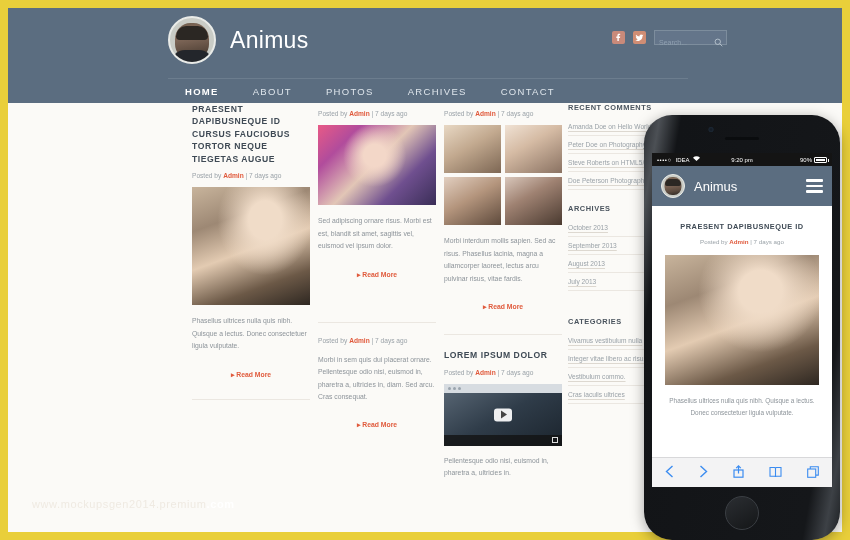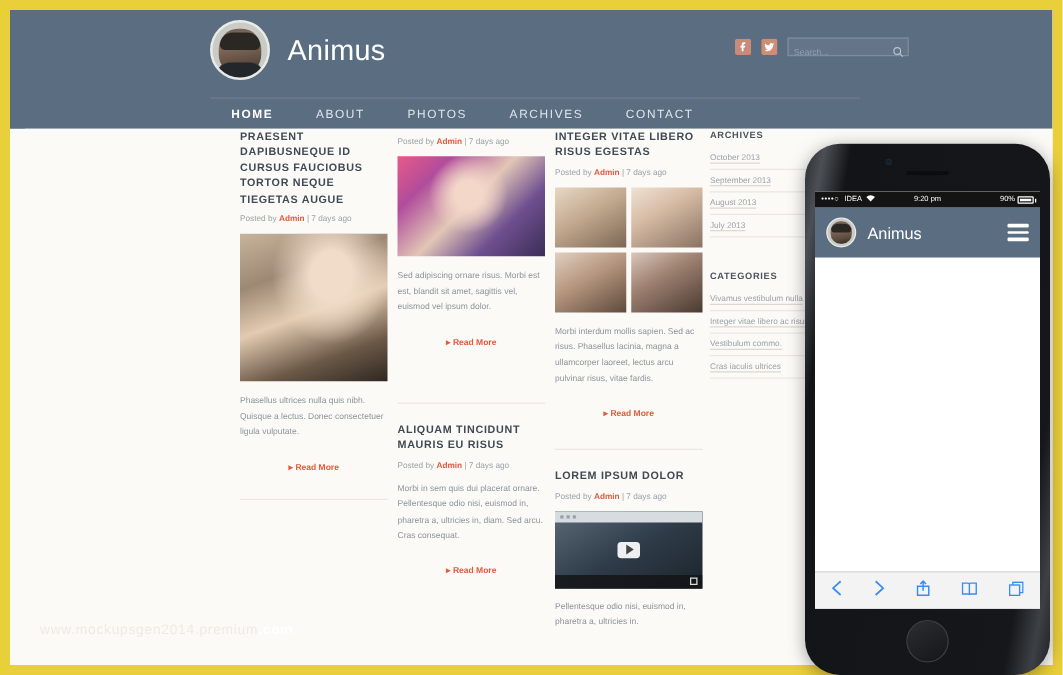--- a/index.html
+++ b/index.html
@@ -41,21 +41,21 @@
   #brandname {
     margin-left:14px; color:#ffffff; font-size:23px; font-weight:400;
     letter-spacing:.3px;
   }
   #headtools {
     position:absolute; right:115px; top:22px; display:flex; align-items:center; gap:7px;
   }
   .sicon { width:14px; height:14px; position:relative; cursor:pointer; }
   .sicon svg { display:block; }
   #searchwrap {
-    position:relative; width:97px; height:15px;
+    position:relative; width:73px; height:15px;
     border:1px solid #7d8d9d; background:#64758a; border-radius:0;
   }
   #searchinput {
     width:100%; height:100%; border:0; outline:0; background:transparent;
     font-family:"Liberation Sans", sans-serif; font-size:7px; color:#cdd6de;
     padding:0 14px 0 4px;
   }
   #searchinput::placeholder { color:#8fa0b0; }
   #searchicon { position:absolute; right:3px; top:2px; }
   
@@ -299,30 +299,28 @@
       <div class="post">
         <div class="pmeta"><span>Posted by </span><b>Admin</b><span> | 7 days ago</span></div>
         <div class="thumb ph2" style="height:80px;margin-top:8px;"></div>
         <div class="ptext" style="margin-top:10px;">Sed adipiscing ornare risus. Morbi est est, blandit sit amet, sagittis vel, euismod vel ipsum dolor.</div>
         <div class="rmwrap" style="margin-top:10px;"><span class="readmore"><span class="bullet">▸ </span><span>Read More</span></span></div>
       </div>
 
       <div class="divider" style="margin-top:41px;"></div>
 
       <div class="post">
-        <div class="ptitle">ALIQUAM TINCIDUNT MAURIS EU RISUS</div>
         <div class="pmeta"><span>Posted by </span><b>Admin</b><span> | 7 days ago</span></div>
         <div class="ptext" style="margin-top:10px;">Morbi in sem quis dui placerat ornare. Pellentesque odio nisi, euismod in, pharetra a, ultricies in, diam. Sed arcu. Cras consequat.</div>
         <div class="rmwrap" style="margin-top:9px;"><span class="readmore"><span class="bullet">▸ </span><span>Read More</span></span></div>
       </div>
     </div>
 
     <div class="col" id="c3">
       <div class="post">
-        <div class="ptitle">INTEGER VITAE LIBERO RISUS EGESTAS</div>
         <div class="pmeta"><span>Posted by </span><b>Admin</b><span> | 7 days ago</span></div>
         <div class="grid4" style="margin-top:8px;">
           <div class="cell thumb ph3"></div>
           <div class="cell thumb ph4"></div>
           <div class="cell thumb ph5"></div>
           <div class="cell thumb ph6"></div>
         </div>
         <div class="ptext" style="margin-top:10px;">Morbi interdum mollis sapien. Sed ac risus. Phasellus lacinia, magna a ullamcorper laoreet, lectus arcu pulvinar risus, vitae fardis.</div>
         <div class="rmwrap" style="margin-top:10px;"><span class="readmore"><span class="bullet">▸ </span><span>Read More</span></span></div>
       </div>
@@ -347,20 +345,27 @@
               <span class="fs"></span>
             </div>
         </div>
         <div class="ptext" style="margin-top:9px;">Pellentesque odio nisi, euismod in, pharetra a, ultricies in.</div>
       </div>
     </div>
 
     <div class="col" id="c4">
 
 
+      <div class="swidget">
+        <div class="stitle">RECENT COMMENTS</div>
+        <span class="slink">Amanda Doe on Hello World!</span>
+        <span class="slink">Peter Doe on Photography</span>
+        <span class="slink">Steve Roberts on HTML5/CSS3</span>
+        <span class="slink">Doe Peterson Photography</span>
+      </div>
 
       <div class="swidget">
         <div class="stitle">ARCHIVES</div>
         <span class="slink">October 2013</span>
         <span class="slink">September 2013</span>
         <span class="slink">August 2013</span>
         <span class="slink">July 2013</span>
       </div>
 
       <div class="swidget" style="margin-top:26px;">
@@ -403,20 +408,26 @@
           <div class="hair"></div>
         </div>
       <div id="mbrand">Animus</div>
       <div id="mburger">
           <span></span>
           <span></span>
           <span></span>
         </div>
     </div>
 
+    <div id="mbody">
+      <div id="mtitle">PRAESENT DAPIBUSNEQUE ID</div>
+      <div id="mmeta"><span>Posted by </span><b>Admin</b><span> | 7 days ago</span></div>
+      <div id="mthumb" class="thumb ph1"></div>
+      <div id="mtext">Phasellus ultrices nulla quis nibh. Quisque a lectus. Donec consectetuer ligula vulputate.</div>
+    </div>
 
     <div id="mtoolbar">
       <span class="tb">
         <svg width="9" height="13" viewBox="0 0 9 13">
             <path d="M7.5 1 1.5 6.5 7.5 12" fill="none" stroke="#3b8cf0" stroke-width="1.4"></path>
           </svg>
       </span>
       <span class="tb">
         <svg width="9" height="13" viewBox="0 0 9 13">
             <path d="M1.5 1 7.5 6.5 1.5 12" fill="none" stroke="#3b8cf0" stroke-width="1.4"></path>

